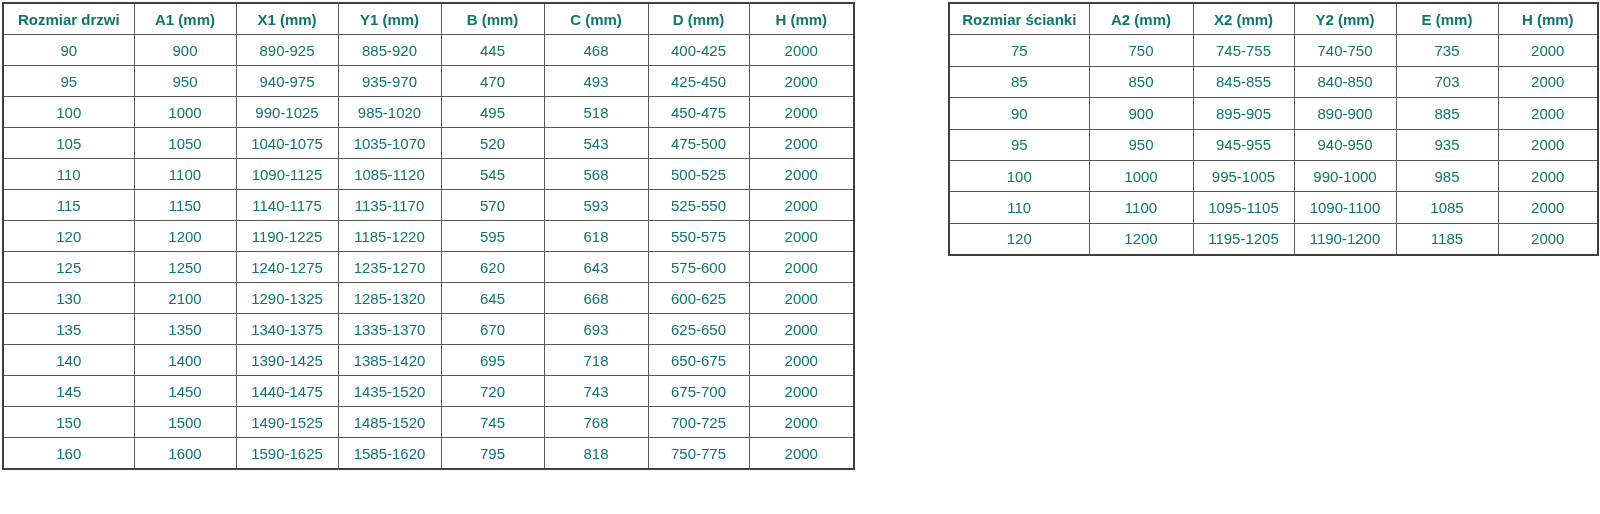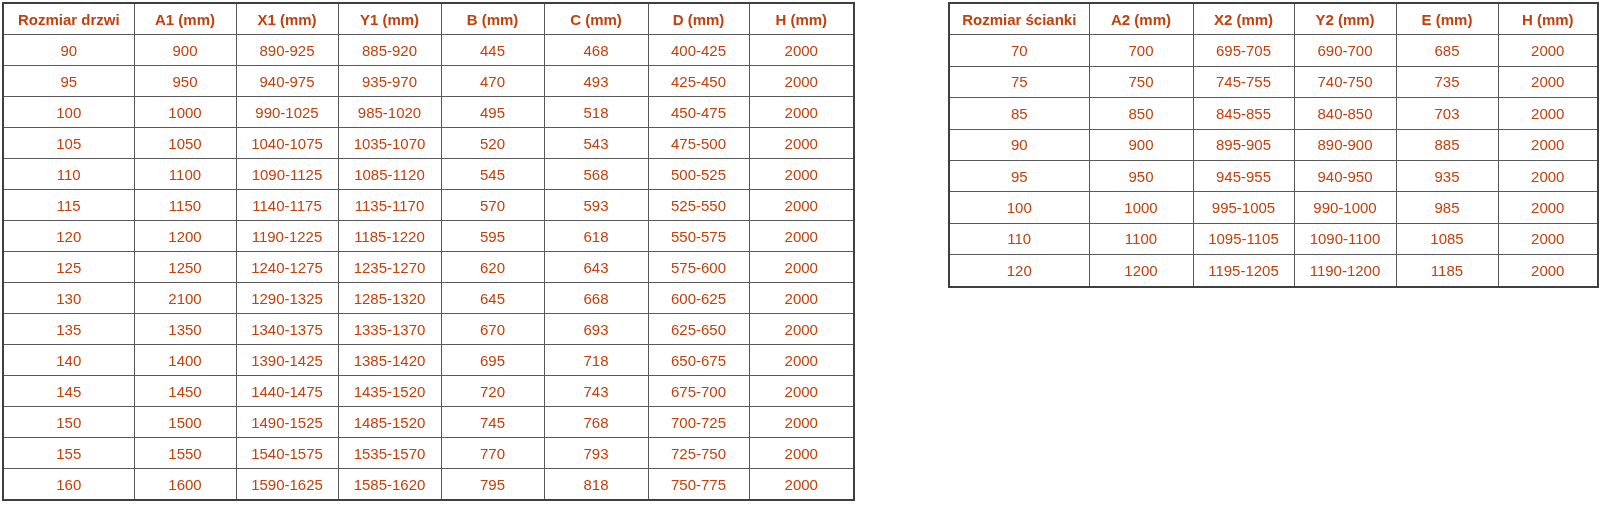--- a/index.html
+++ b/index.html
@@ -11,21 +11,21 @@
     overflow: hidden;
     position: relative;
   }
   .spec-table {
     border-collapse: collapse;
     table-layout: fixed;
     position: absolute;
     top: 2px;
     font-family: "Liberation Sans", sans-serif;
     font-size: 15px;
-    color: #c2410c;
+    color: #0f766e;
     border: 2px solid #3f3f3f;
     background: #ffffff;
   }
   #door-table { left: 2px; }
   #wall-table { left: 948px; }
   .spec-table th, .spec-table td {
     border: 1.5px solid #595959;
     text-align: center;
     vertical-align: middle;
     padding: 0;
@@ -187,30 +187,20 @@
         <td>150</td>
         <td>1500</td>
         <td>1490-1525</td>
         <td>1485-1520</td>
         <td>745</td>
         <td>768</td>
         <td>700-725</td>
         <td>2000</td>
       </tr>
       <tr>
-        <td>155</td>
-        <td>1550</td>
-        <td>1540-1575</td>
-        <td>1535-1570</td>
-        <td>770</td>
-        <td>793</td>
-        <td>725-750</td>
-        <td>2000</td>
-      </tr>
-      <tr>
         <td>160</td>
         <td>1600</td>
         <td>1590-1625</td>
         <td>1585-1620</td>
         <td>795</td>
         <td>818</td>
         <td>750-775</td>
         <td>2000</td>
       </tr>
     </tbody>
@@ -230,28 +220,20 @@
         <th>Rozmiar ścianki</th>
         <th>A2 (mm)</th>
         <th>X2 (mm)</th>
         <th>Y2 (mm)</th>
         <th>E (mm)</th>
         <th>H (mm)</th>
       </tr>
     </thead>
     <tbody>
       <tr>
-        <td>70</td>
-        <td>700</td>
-        <td>695-705</td>
-        <td>690-700</td>
-        <td>685</td>
-        <td>2000</td>
-      </tr>
-      <tr>
         <td>75</td>
         <td>750</td>
         <td>745-755</td>
         <td>740-750</td>
         <td>735</td>
         <td>2000</td>
       </tr>
       <tr>
         <td>85</td>
         <td>850</td>

